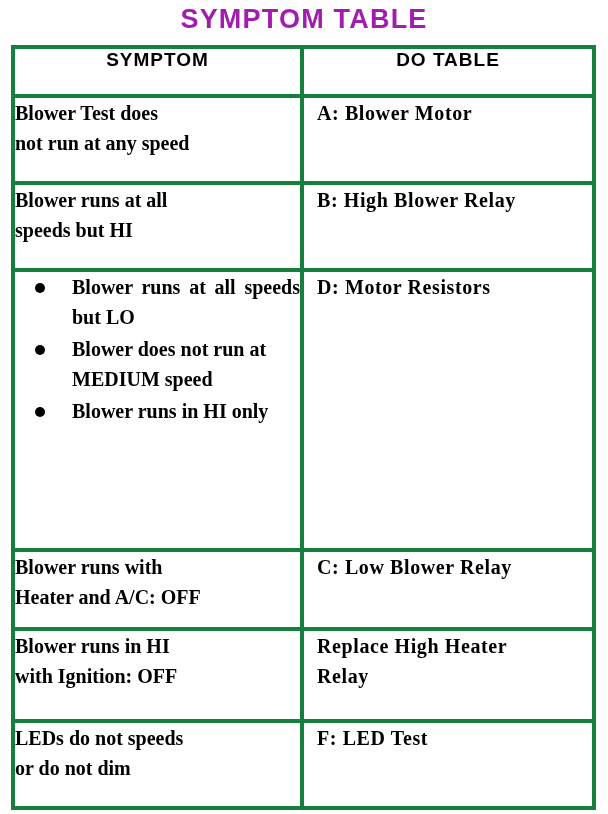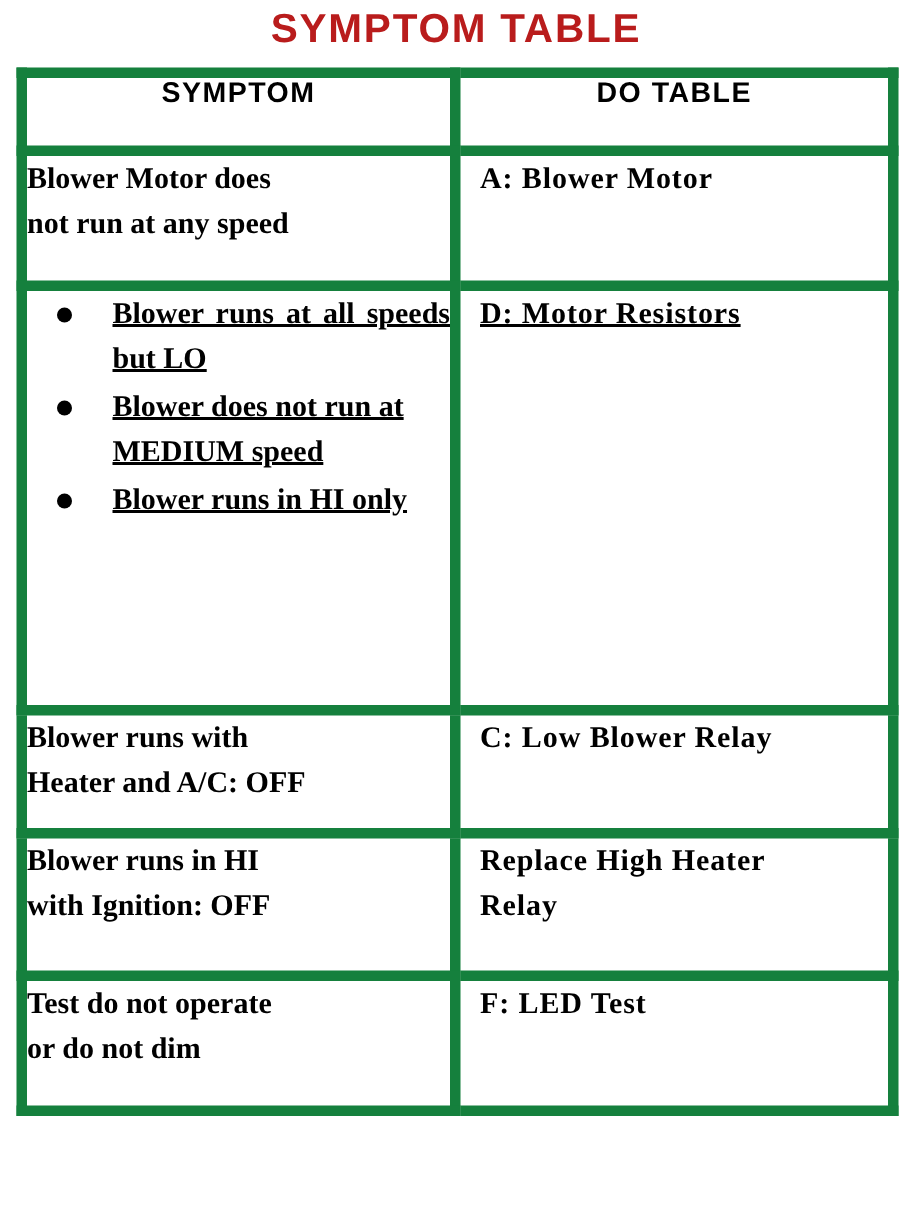--- a/index.html
+++ b/index.html
@@ -22,35 +22,35 @@
     position: absolute;
     left: 0;
     top: 2px;
     width: 608px;
     text-align: center;
     font-family: "Liberation Sans", "DejaVu Sans", sans-serif;
     font-weight: bold;
     font-size: 27px;
     letter-spacing: 1.2px;
     line-height: 34px;
-    color: #b91c1c;
+    color: #a21caf;
   }
 
   
   .symptom-table {
     position: absolute;
     left: 11px;
     top: 45px;
     width: 581px;
     border-collapse: collapse;
     table-layout: fixed;
   }
   .symptom-table td,
   .symptom-table th {
-    border: 7px solid #15803d;
+    border: 4px solid #15803d;
     padding: 0;
     vertical-align: top;
     background: #ffffff;
   }
   .col-symptom { width: 289px; }
   .col-dotest  { width: 292px; }
 
   
   .hdr-cell {
     height: 45px;
@@ -104,21 +104,21 @@
     white-space: pre-line;
   }
   .bullet-text.justify {
     text-align: justify;
     text-align-last: left;
   }
 
   
   .row-h1 td { height: 83px; }
   .row-h2 td { height: 83px; }
-  .row-h3 td { height: 276px; text-decoration: underline; }
+  .row-h3 td { height: 276px; }
   .row-h4 td { height: 75px; margin-left: 44px; }
   .row-h5 td { height: 88px; border-radius: 22px; }
   .row-h6 td { height: 83px; }
 </style>
 </head>
 <body>
 
 <div class="doc-title">SYMPTOM TABLE</div>
 
 <table class="symptom-table">
@@ -129,28 +129,37 @@
   <thead>
     <tr>
       <th class="hdr-cell">SYMPTOM</th>
       <th class="hdr-cell">DO TABLE</th>
     </tr>
   </thead>
   <tbody>
 
     <tr class="row-h1">
       <td class="body-cell">
-        <span class="cell-text">Blower Motor does
+        <span class="cell-text">Blower Test does
 not run at any speed</span>
       </td>
       <td class="body-cell right">
         <span class="cell-text">A: Blower Motor</span>
       </td>
     </tr>
 
+    <tr class="row-h2">
+      <td class="body-cell">
+        <span class="cell-text">Blower runs at all
+speeds but HI</span>
+      </td>
+      <td class="body-cell right">
+        <span class="cell-text">B: High Blower Relay</span>
+      </td>
+    </tr>
 
     <tr class="row-h3">
       <td class="body-cell">
         <ul class="bullet-list">
           <li class="bullet-item">
             <span class="bullet-dot"></span>
             <span class="bullet-text justify">Blower runs at all speeds but LO</span>
           </li>
           <li class="bullet-item">
             <span class="bullet-dot"></span>
@@ -183,21 +192,21 @@
 with Ignition: OFF</span>
       </td>
       <td class="body-cell right">
         <span class="cell-text">Replace High Heater
 Relay</span>
       </td>
     </tr>
 
     <tr class="row-h6">
       <td class="body-cell">
-        <span class="cell-text">Test do not operate
+        <span class="cell-text">LEDs do not speeds
 or do not dim</span>
       </td>
       <td class="body-cell right">
         <span class="cell-text">F: LED Test</span>
       </td>
     </tr>
 
   </tbody>
 </table>
 

